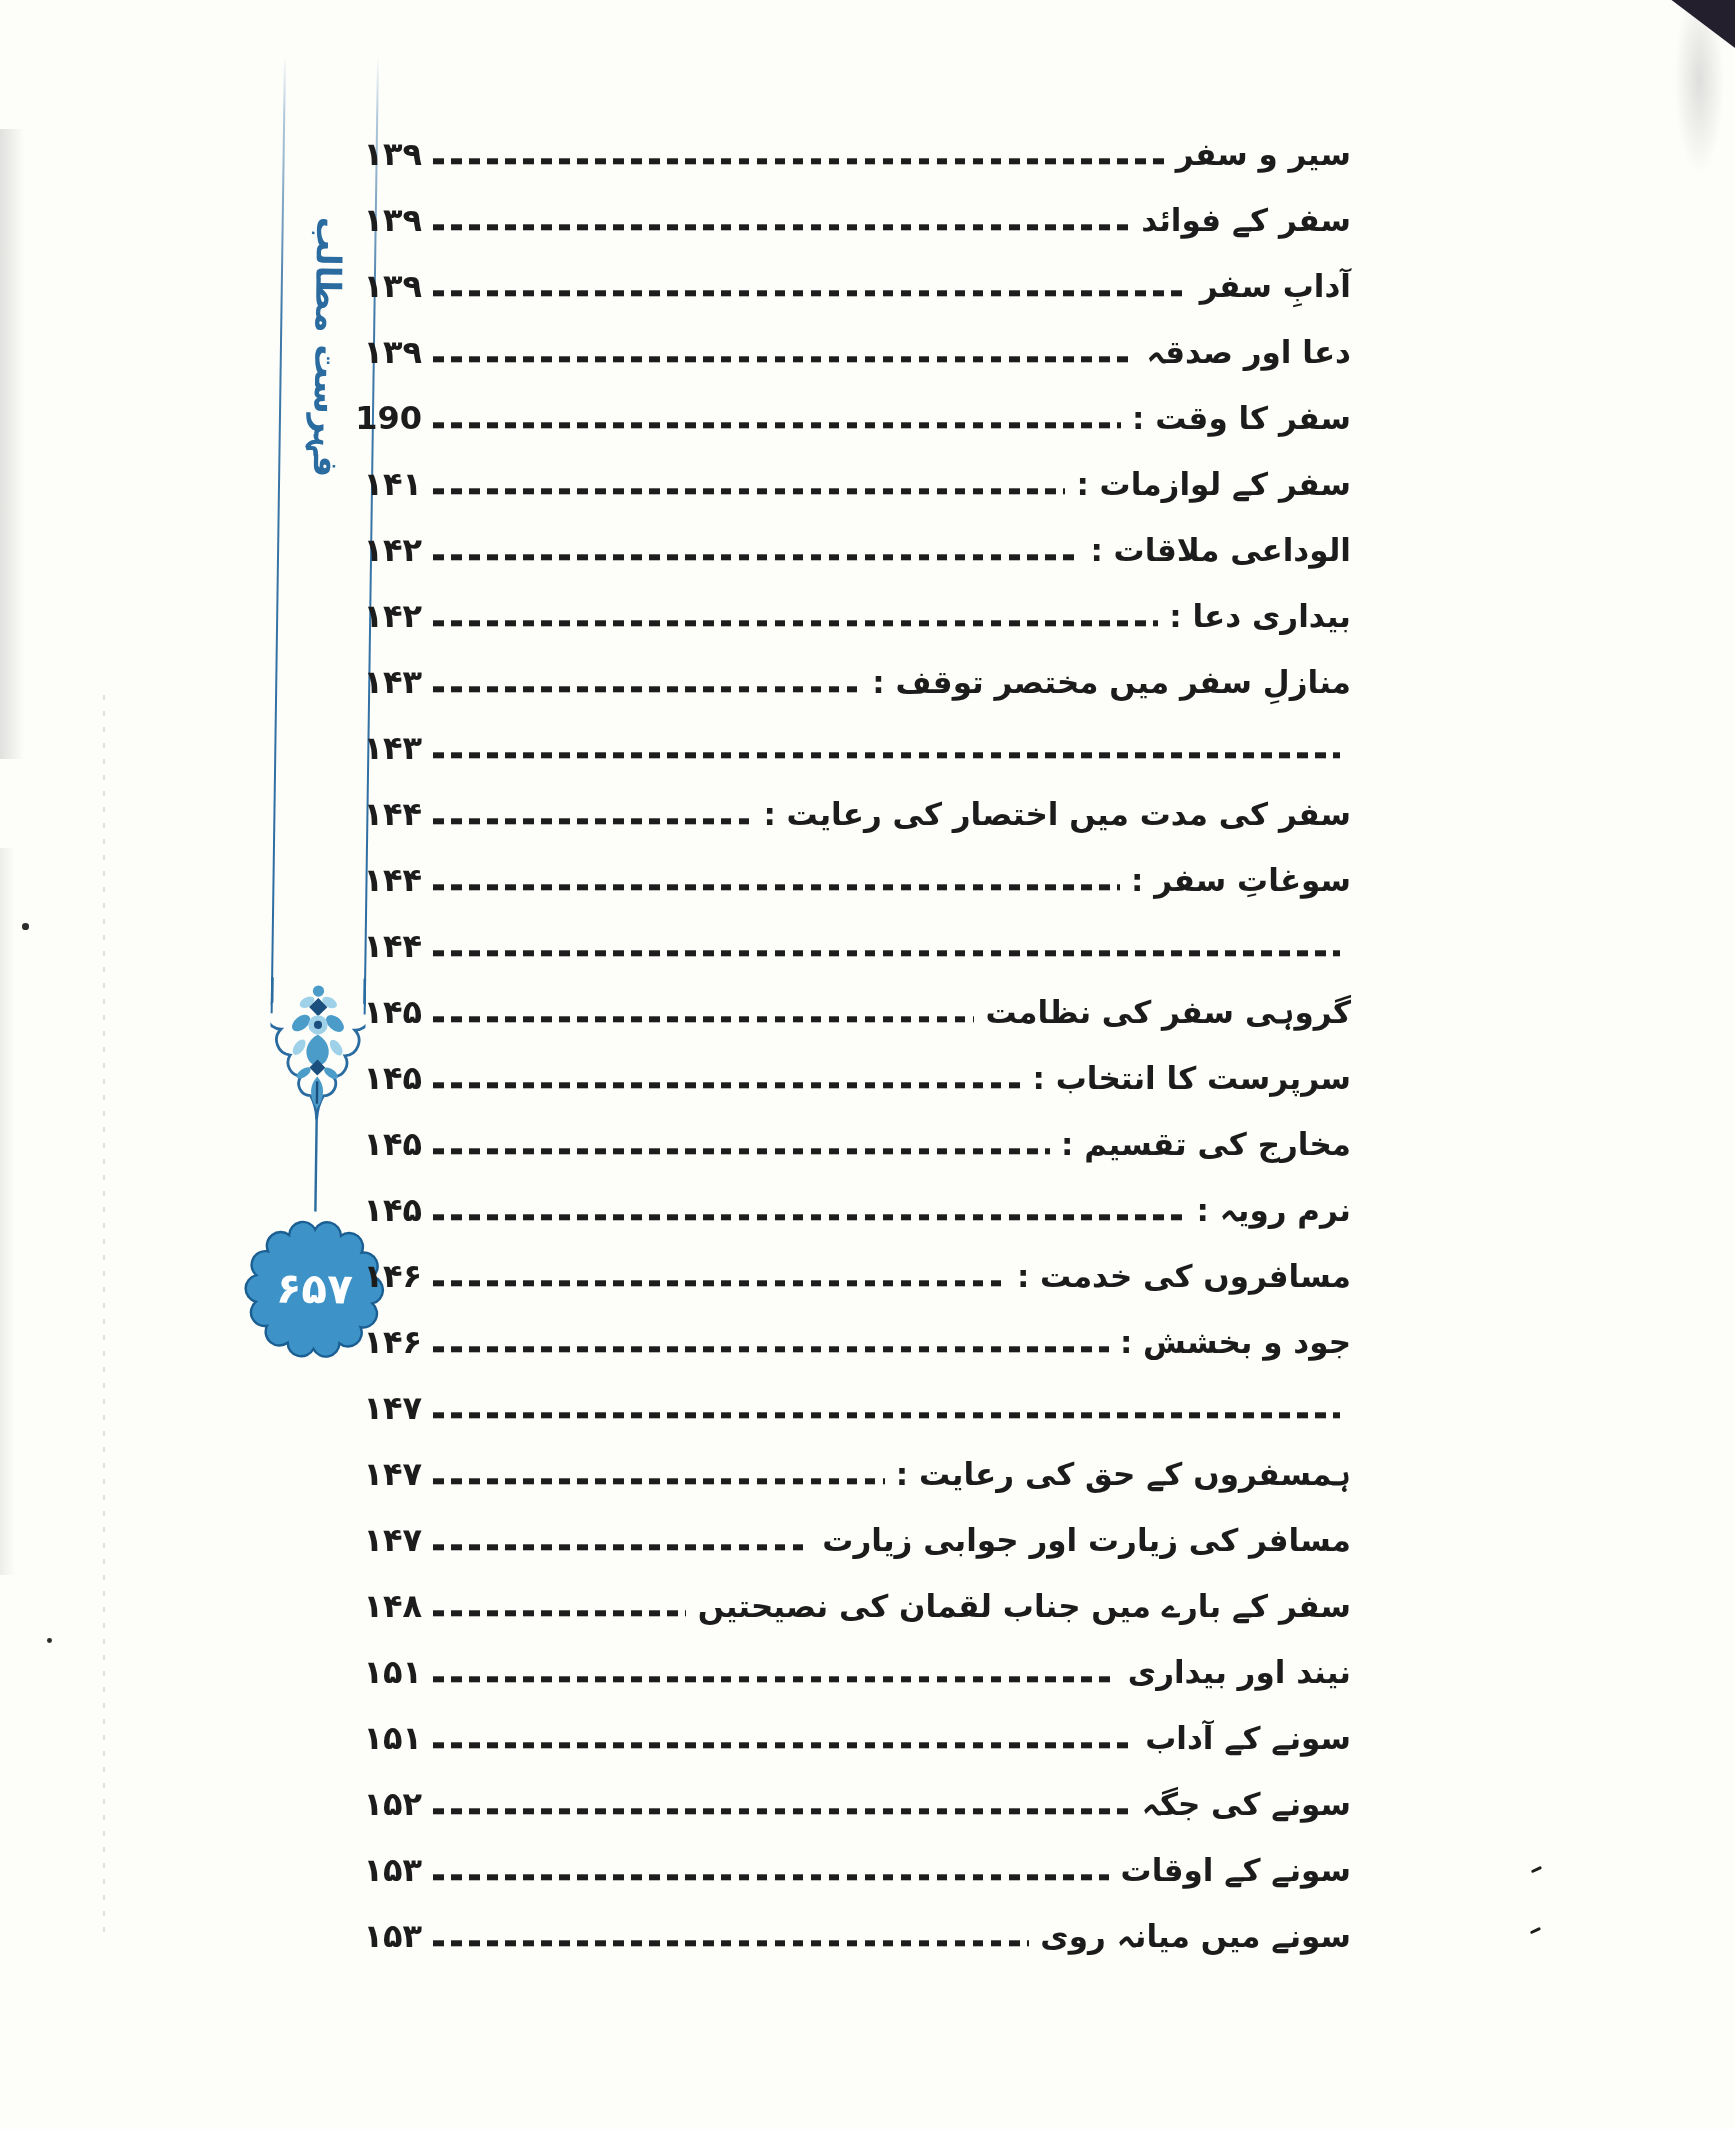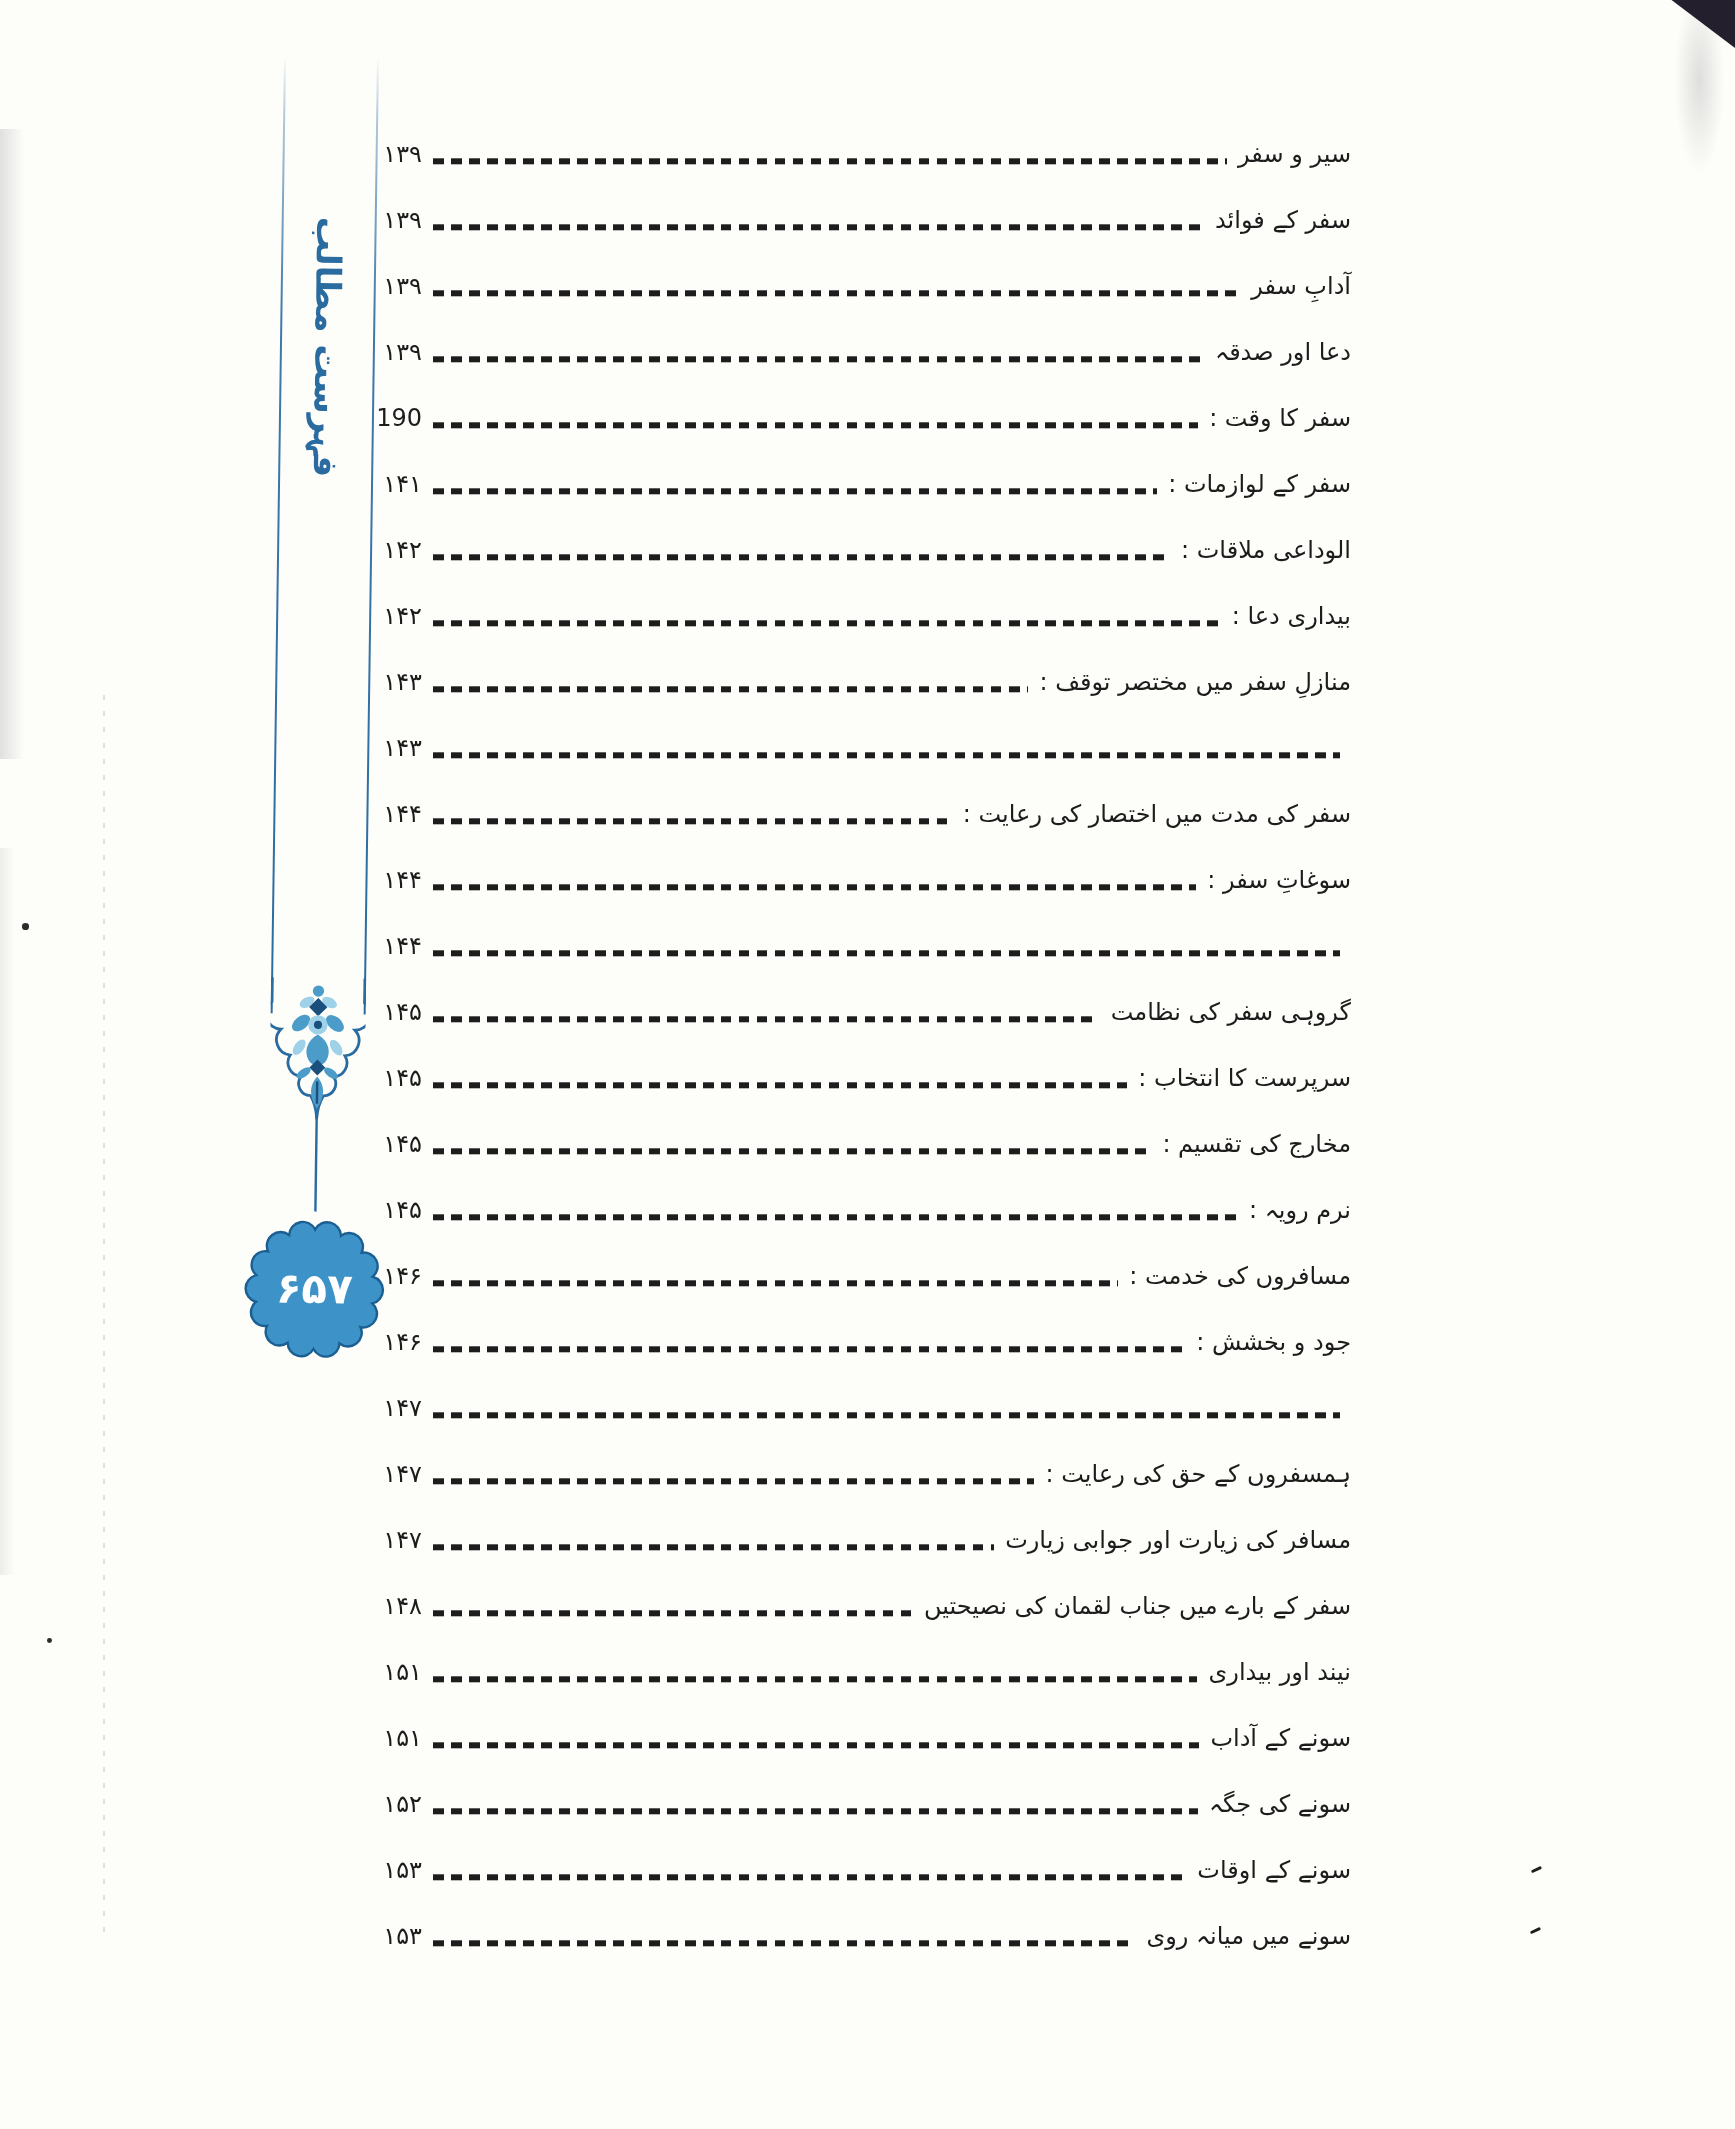--- a/index.html
+++ b/index.html
@@ -39,24 +39,24 @@
   .frame-line{background:linear-gradient(to bottom, rgba(42,107,160,0) 0,
       rgba(42,107,160,.35) 57px, rgba(42,107,160,.9) 258px, var(--frame-blue) 100%);}
   .vtitle{position:absolute; top:160px; left:50%; transform:translateX(-50%);
     writing-mode:vertical-rl; color:var(--frame-blue); font-size:34px; font-weight:600;
     letter-spacing:3.2px; white-space:nowrap;}
   .arch-svg{position:absolute; left:0; top:921px;}
   .medallion-svg{position:absolute; left:-26px; top:1153px;}
   
   .toc{position:absolute; left:315px; top:121px; width:1036px;}
   .toc-row{height:66px; display:flex; align-items:center; direction:rtl;}
-  .toc-title{white-space:nowrap; font-size:24px; font-weight:400; color:var(--ink); line-height:1.1;}
+  .toc-title{white-space:nowrap; font-size:31px; font-weight:700; color:var(--ink); line-height:1.1;}
   .leader{flex:1 1 auto; height:5.7px; margin:0 11.3px; transform:translateY(7.3px); min-width:0;
     background:repeating-linear-gradient(90deg, #1d1d1d 0 10.5px, transparent 10.5px 18px);}
-  .toc-page{min-width:107px; font-size:24px; font-weight:400; color:var(--ink);
+  .toc-page{min-width:107px; font-size:32px; font-weight:700; color:var(--ink);
     direction:ltr; text-align:right; line-height:1;}
 </style>
 </head>
 <body>
 
 <div class="page">
 
   <div class="smudge-tr"></div>
   <div class="corner-tr"></div>
   <div class="streak-left"></div>

